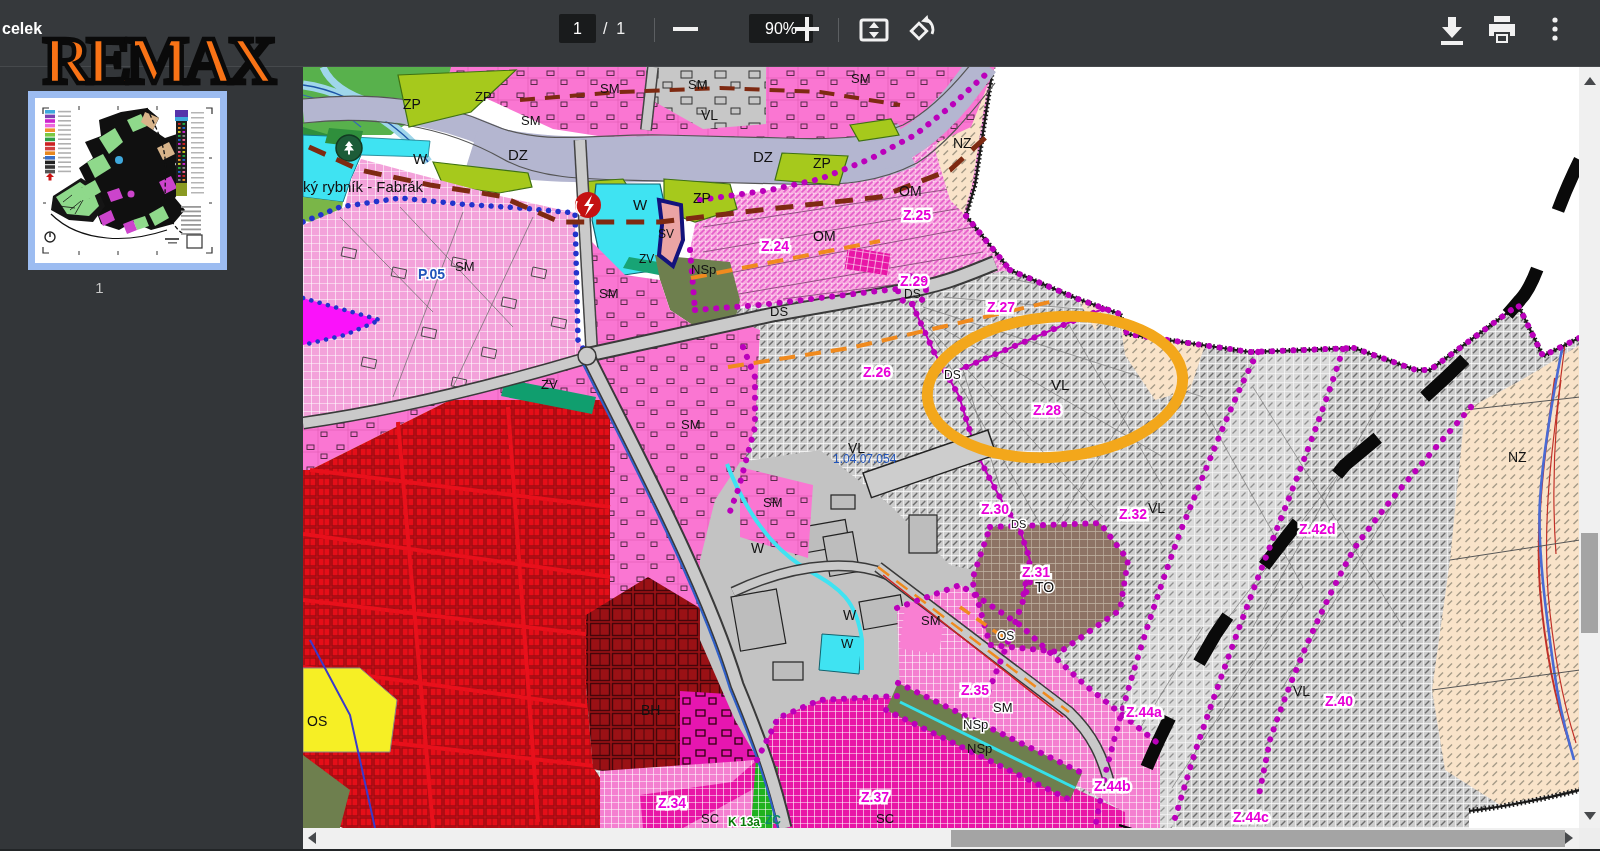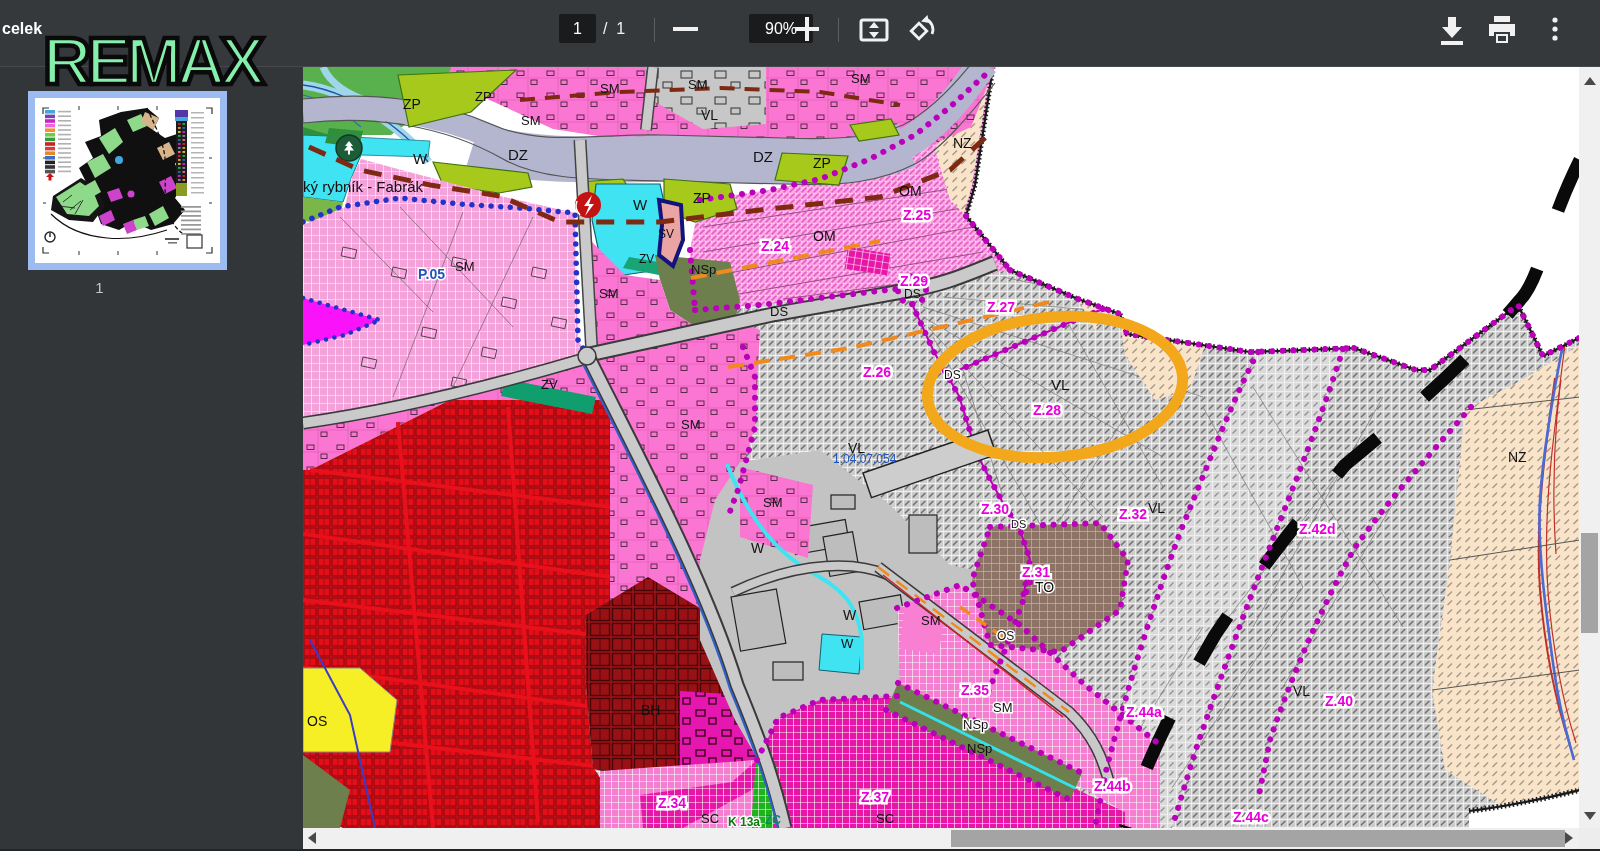--- a/index.html
+++ b/index.html
@@ -1,19 +1,19 @@
 <!DOCTYPE html>
 <html><head>
 <meta charset="utf-8">
 <style>
 html,body{margin:0;padding:0;width:1600px;height:851px;overflow:hidden;background:#333639;font-family:"Liberation Sans",sans-serif;}
 #toolbar{position:absolute;left:0;top:0;width:1600px;height:67px;background:#36393c;z-index:30;}
 #title{position:absolute;left:2px;top:20px;color:#fff;font-size:16px;font-weight:bold;}
 .tb-dark{position:absolute;background:#191b1c;border-radius:2px;color:#fff;text-align:center;}
-#remax{position:absolute;left:43px;top:22px;z-index:40;color:#86efac;font-weight:bold;font-size:67px;letter-spacing:-5px;-webkit-text-stroke:4.5px #0a0a0a;font-family:Liberation Sans, sans-serif;}
+#remax{position:absolute;left:43px;top:22px;z-index:40;color:#f97316;font-weight:bold;font-size:67px;letter-spacing:-5px;-webkit-text-stroke:4.5px #0a0a0a;font-family:Liberation Serif, serif;}
 #sidebar{position:absolute;left:0;top:67px;width:303px;height:784px;background:#333639;z-index:20;}
 #thumbwrap{position:absolute;left:28px;top:24px;width:185px;height:165px;background:#fff;border:7px solid #9cbcf1;}
 #pagenum1{position:absolute;left:0;top:212px;width:199px;text-align:center;color:#c8c8c8;font-size:15px;}
 #mapwrap{position:absolute;left:303px;top:67px;width:1276px;height:761px;background:#fff;overflow:hidden;z-index:10;}
 
 #vsb{position:absolute;left:1579px;top:67px;width:21px;height:761px;background:#f0f0f0;z-index:25;}
 #vsb .thumb{position:absolute;left:2px;top:466px;width:17px;height:100px;background:#a4a4a4;}
 #hsb{position:absolute;left:303px;top:828px;width:1276px;height:21px;background:#f0f0f0;z-index:25;}
 #hsb .thumb{position:absolute;left:648px;top:2px;width:614px;height:17px;background:#a4a4a4;}
 #corner{position:absolute;left:1579px;top:828px;width:21px;height:21px;background:#ededed;z-index:25;}

